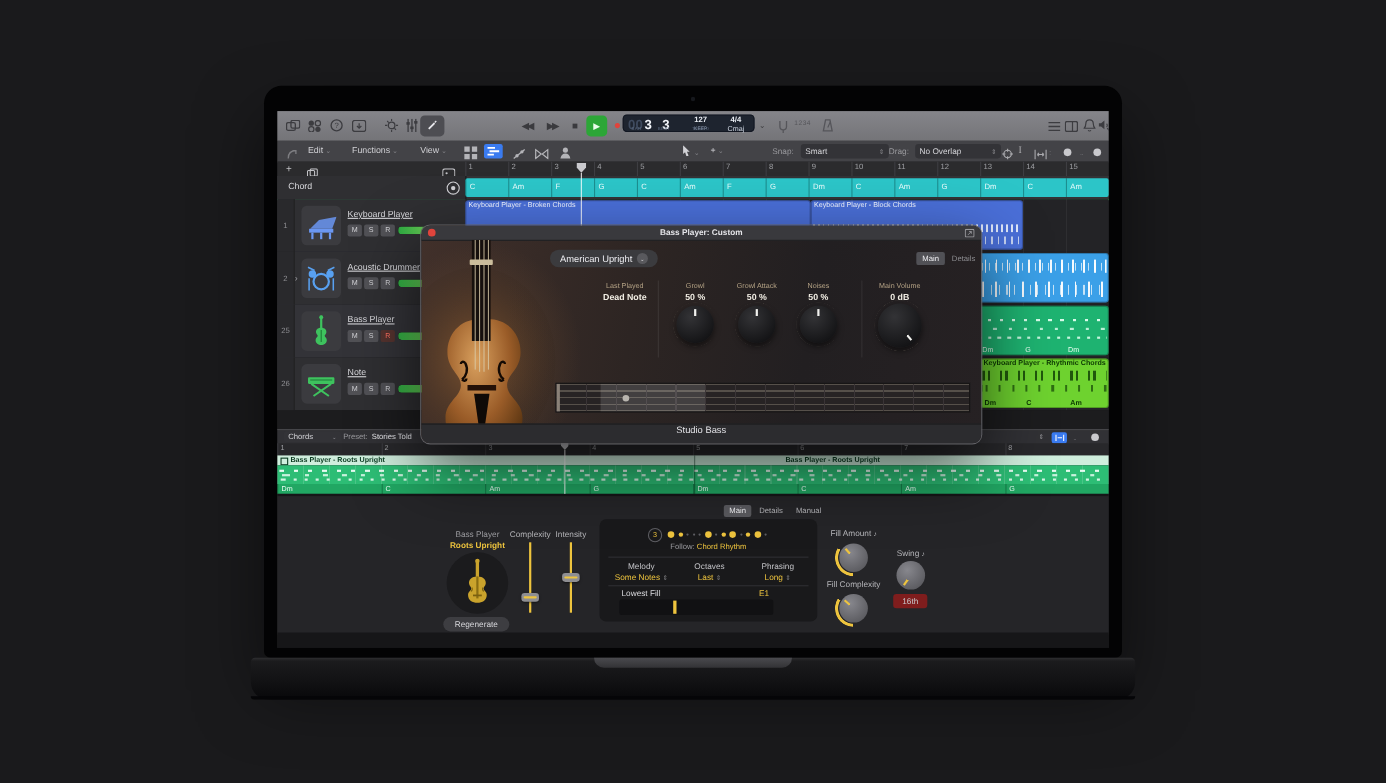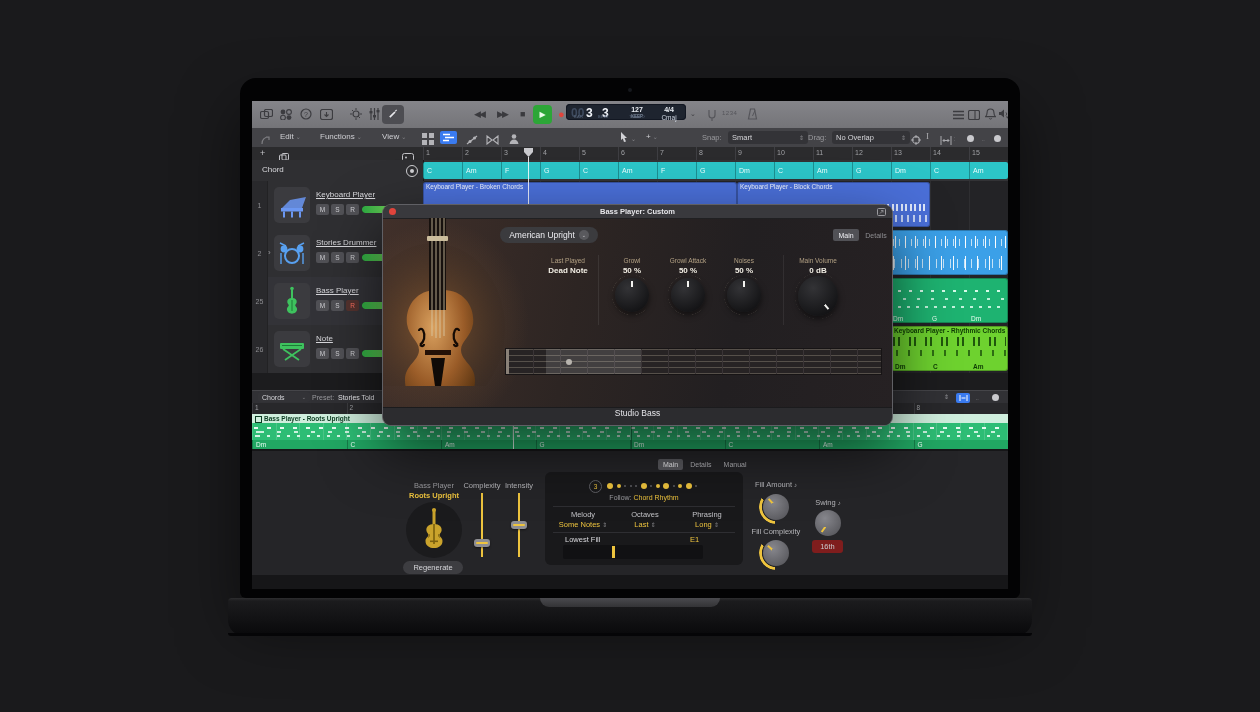--- a/index.html
+++ b/index.html
@@ -99,21 +99,21 @@
   .vhandle{width:16px;height:8px;background:#8e8e92;border-radius:3px;box-shadow:0 1px 2px rgba(0,0,0,.5);}
   .vhandle i{display:block;margin:3px 2px;height:2px;background:#eec43e;border-radius:1px;}
   .cbox{left:293px;top:21px;width:198px;height:93px;background:#19191b;border-radius:6px;}
   .pdot{border-radius:50%;flex:none;}
   .hdiv{position:absolute;left:8px;right:8px;height:1px;background:#2e2e32;}
   .yel{color:#eec43e;}
   .gknob{border-radius:50%;background:radial-gradient(circle at 38% 32%,#87878d,#5d5d62 75%);position:absolute;}
   .gknob::after{content:"";position:absolute;left:50%;top:2px;bottom:50%;width:2px;margin-left:-1px;background:linear-gradient(#eec43e 0 6px,transparent 6px);transform-origin:50% 100%;transform:rotate(var(--rot,0deg));}
   .gknob.arc::before{content:"";position:absolute;inset:-4px;border-radius:50%;background:conic-gradient(from 182deg,#eec43e 0 33%,transparent 33%);-webkit-mask:radial-gradient(circle,transparent 57%,#000 60% 76%,transparent 79%);mask:radial-gradient(circle,transparent 57%,#000 60% 76%,transparent 79%);}
   
-  .plugin{left:131px;top:104px;width:509px;height:220px;border-radius:8px;background:
+  .plugin{left:131px;top:104px;width:509px;height:198px;border-radius:8px;background:
      radial-gradient(130px 150px at 55px 120px,rgba(201,130,60,.25),transparent 70%),
      linear-gradient(100deg,#41302a 0%,#2d2523 38%,#221f21 68%,#262123 100%);
      box-shadow:0 0 0 1px #606065,0 24px 60px rgba(0,0,0,.65);z-index:50;overflow:hidden;}
   .ptitle{left:0;top:0;width:100%;height:13px;background:#39393d;border-bottom:1px solid #202022;display:flex;align-items:center;justify-content:center;font-size:7.5px;font-weight:bold;color:#e6e6ea;}
   .pknob{border-radius:50%;background:radial-gradient(circle at 38% 30%,#333336,#131315 78%);box-shadow:0 3px 6px rgba(0,0,0,.55);position:absolute;}
   .pknob::before{content:"";position:absolute;inset:-3px;border-radius:50%;background:conic-gradient(from 135deg,#eadcba 0 75%,transparent 75%);-webkit-mask:radial-gradient(circle,transparent 70%,#000 72% 82%,transparent 84%);mask:radial-gradient(circle,transparent 70%,#000 72% 82%,transparent 84%);}
   .pknob::after{content:"";position:absolute;left:50%;top:3px;bottom:50%;width:1.5px;margin-left:-.75px;background:linear-gradient(#f2f2ef 0 6px,transparent 6px);transform-origin:50% 100%;transform:rotate(var(--rot,0deg));}
   .plab{position:absolute;width:70px;text-align:center;font-size:6.5px;color:#b3a184;}
   .pval{position:absolute;width:70px;text-align:center;font-size:8px;font-weight:bold;color:#f2eee4;}
   .fret{left:122px;top:143px;width:375px;height:25px;background:#272324;border:1px solid #171415;background-image:
@@ -414,21 +414,21 @@
         <span class="abs" style="left:16px;top:19px;font-size:8px;color:#9a9a9e">›</span>
         <div class="abs ticon">
             <svg width="28" height="26">
               <circle cx="14" cy="16" r="7" fill="none" stroke="#58a0f0" stroke-width="2"></circle>
               <circle cx="6" cy="9" r="3.4" fill="#58a0f0"></circle>
               <circle cx="22" cy="9" r="3.4" fill="#58a0f0"></circle>
               <path d="M2 3l6 3M26 3l-6 3" stroke="#58a0f0" stroke-width="1.5"></path>
               <path d="M3 13v11M25 13v11" stroke="#58a0f0" stroke-width="1.4"></path>
             </svg>
           </div>
-        <span class="abs tname">Stories Drummer</span>
+        <span class="abs tname">Acoustic Drummer</span>
         <div class="abs msr">
             <span>M</span>
             <span>S</span>
             <span>R</span>
           </div>
         <div class="abs meter">
             <i style="width:84%"></i>
           </div>
       </div>
       <div class="abs lane" style="top:0">

